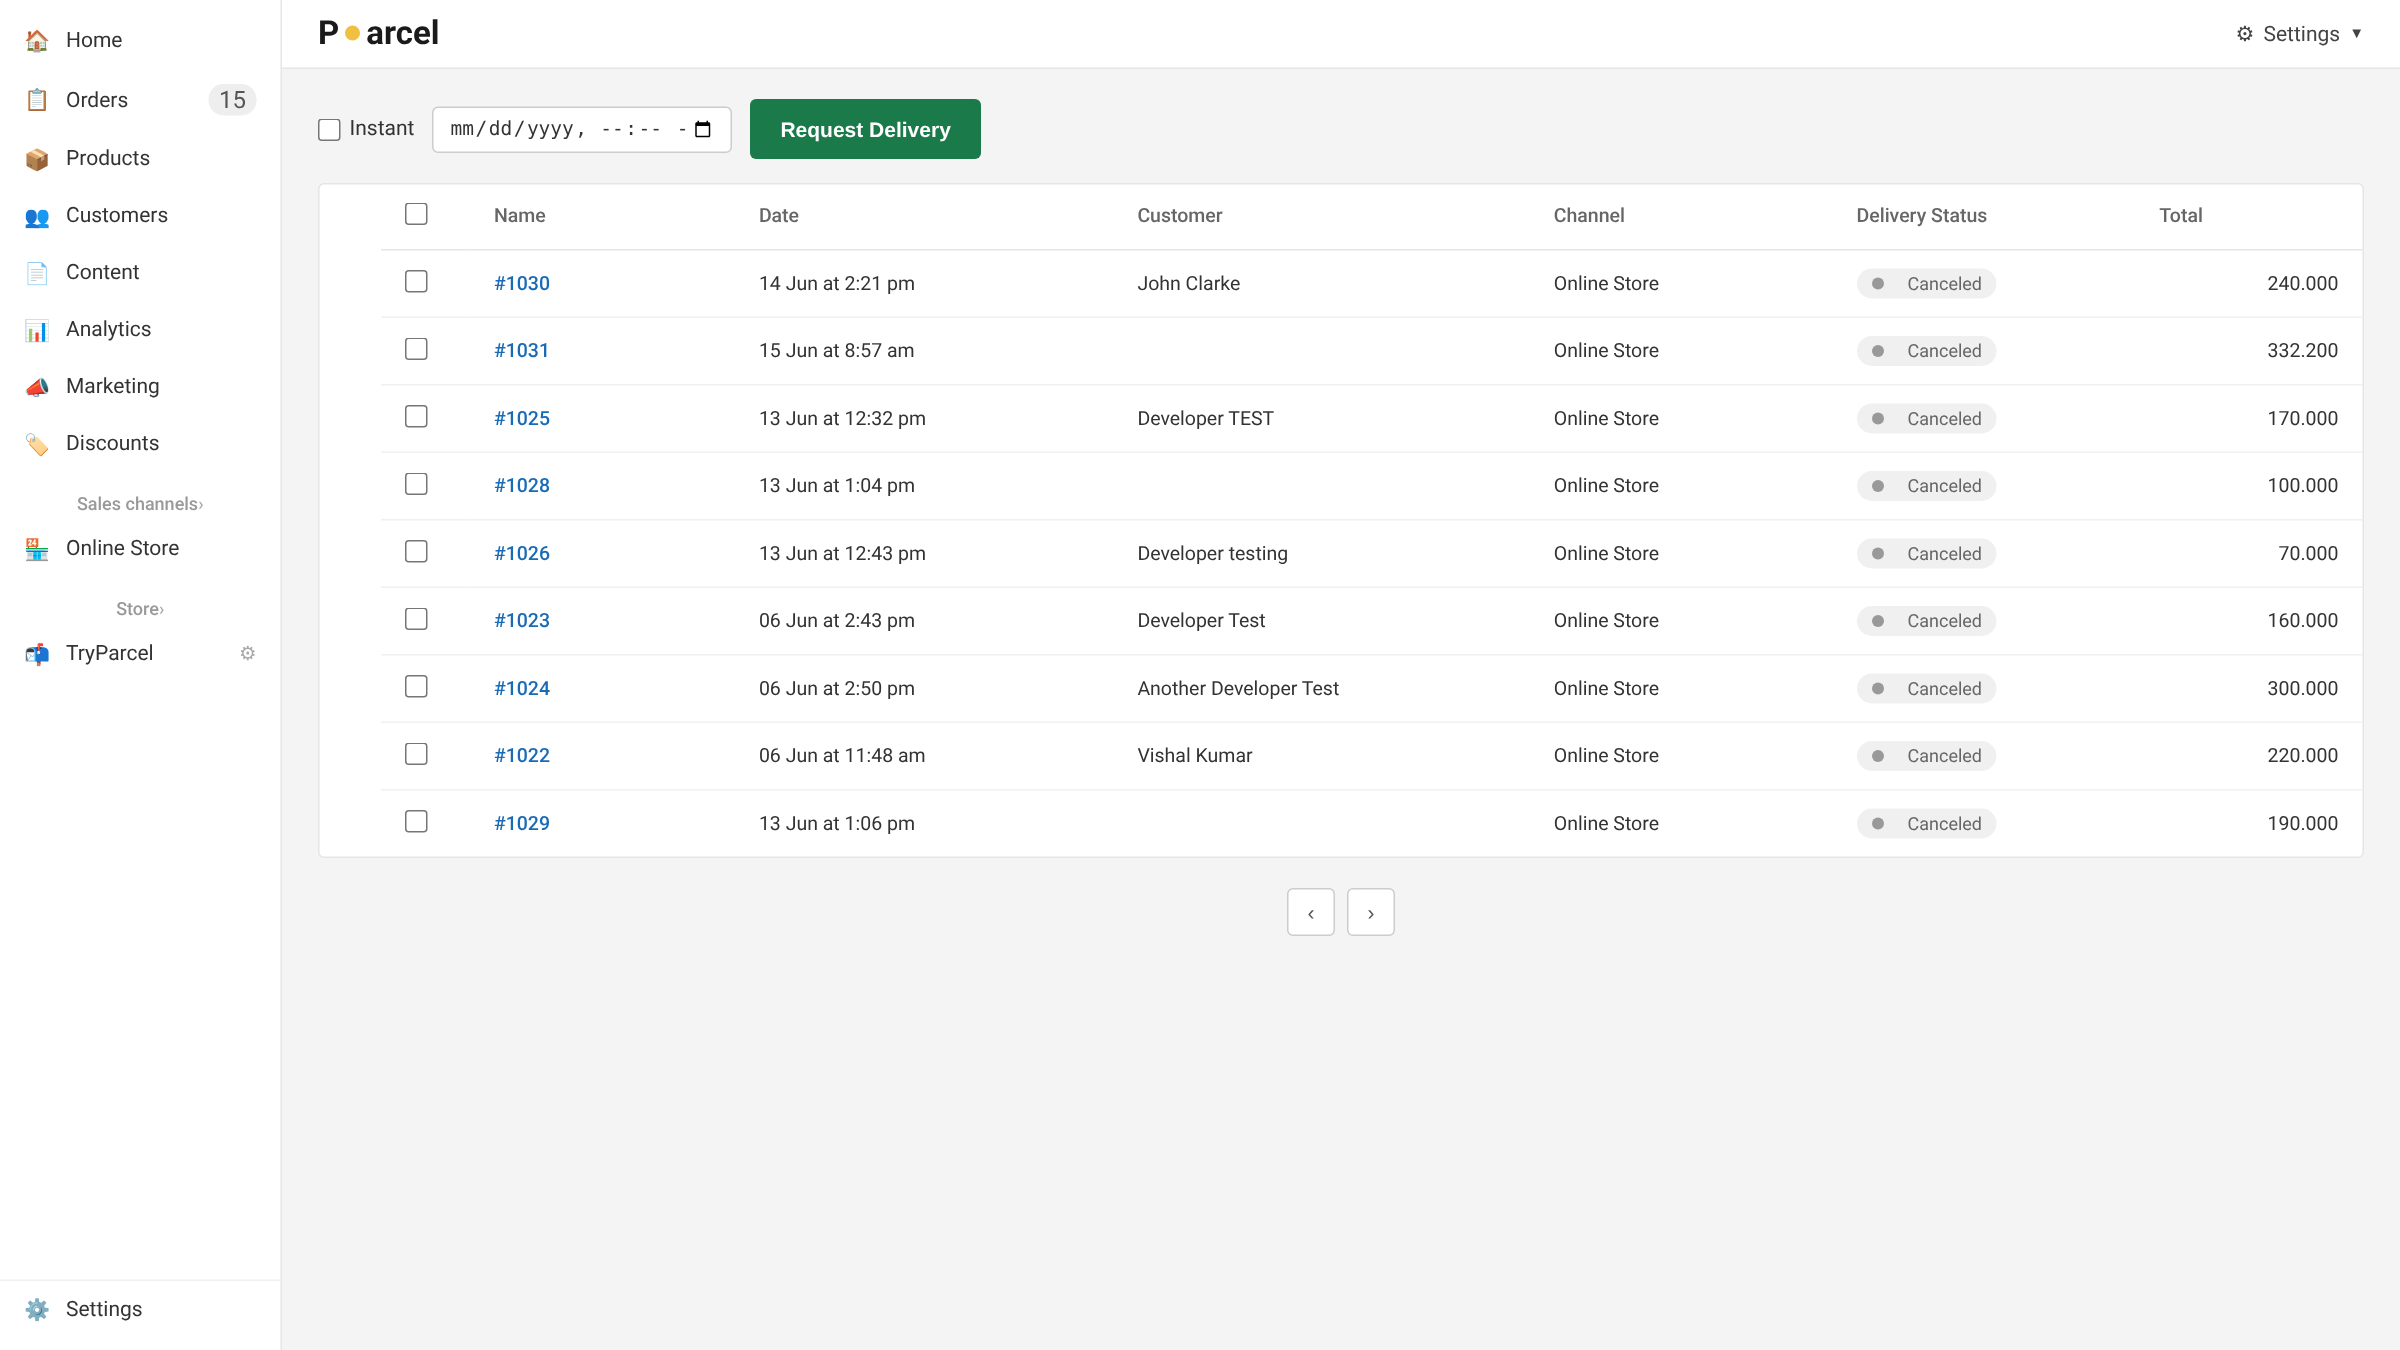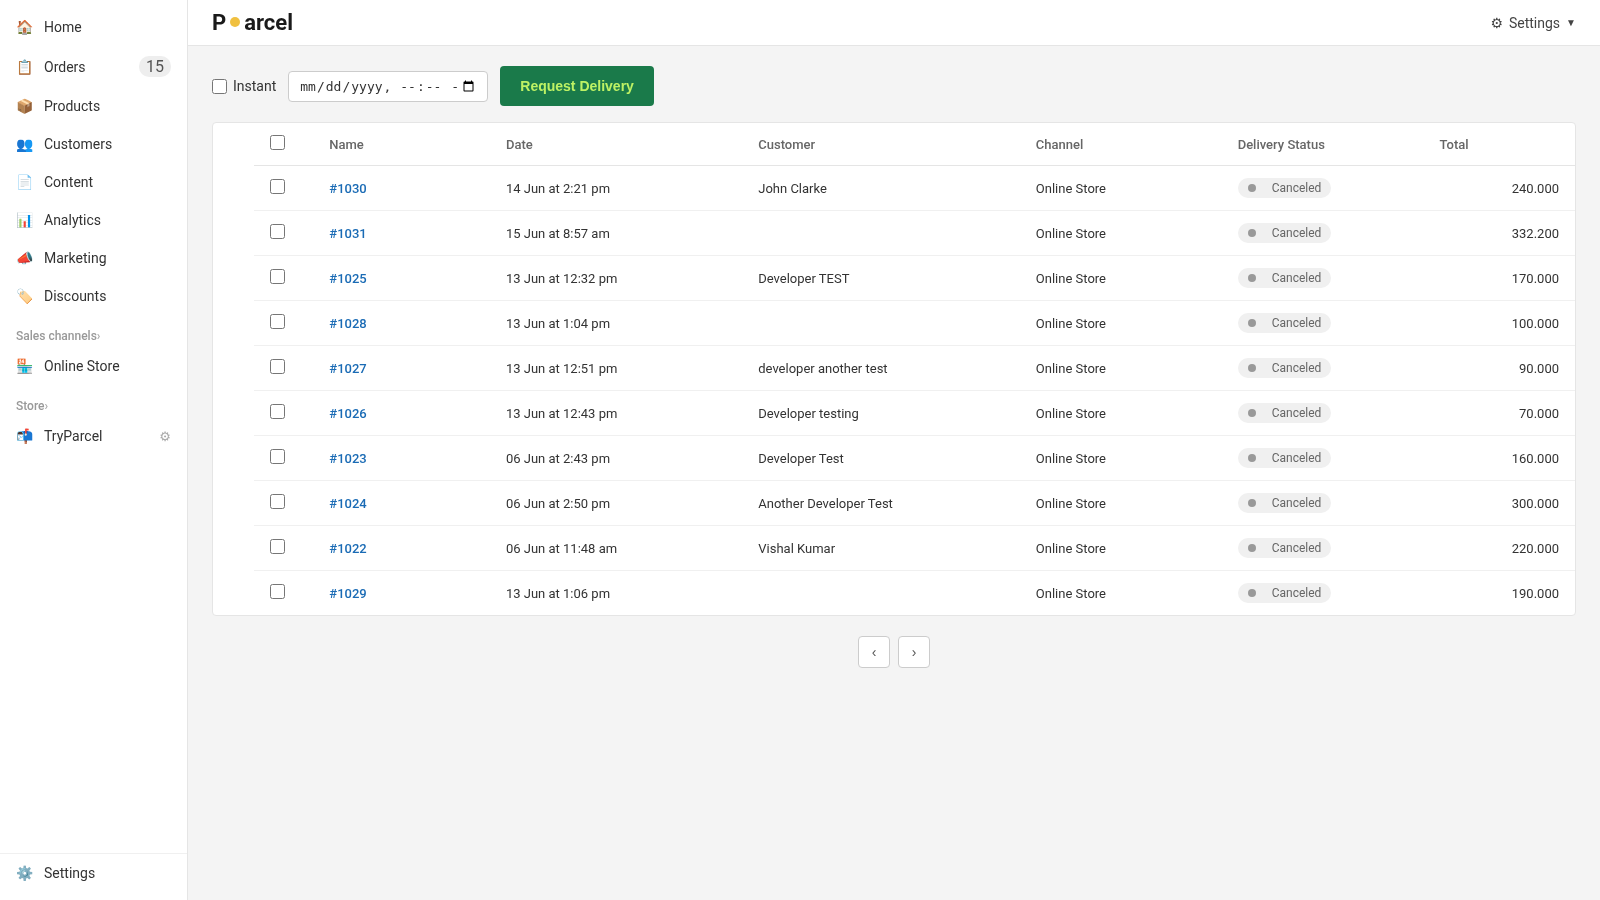--- a/index.html
+++ b/index.html
@@ -3,21 +3,21 @@
   <meta charset="utf-8">
   <style>
     * { box-sizing: border-box; margin: 0; padding: 0; }
     body { font-family: -apple-system, BlinkMacSystemFont, 'Segoe UI', Roboto, sans-serif; background: #f4f4f4; display: flex; height: 100vh; overflow: hidden; font-size: 14px; }
 
     
     .sidebar { width: 188px; background: #fff; border-right: 1px solid #e5e5e5; display: flex; flex-direction: column; height: 100vh; overflow-y: auto; flex-shrink: 0; }
     .sidebar-nav-item { display: flex; align-items: center; gap: 10px; padding: 10px 16px; cursor: pointer; color: #333; font-size: 14px; }
     .sidebar-nav-item .icon { width: 18px; height: 18px; display: flex; align-items: center; justify-content: center; color: #555; flex-shrink: 0; }
     .sidebar-nav-item .badge { margin-left: auto; background: #eee; border-radius: 10px; padding: 1px 7px; font-size: 16px; color: #555; }
-    .sidebar-section-label { padding: 14px 16px 4px; font-size: 12px; color: #999; font-weight: 500; display: flex; align-items: center; justify-content: flex-start; }
+    .sidebar-section-label { padding: 14px 16px 4px; font-size: 12px; color: #999; font-weight: 500; display: flex; align-items: center; justify-content: center; }
     .sidebar-section-label .chevron { color: #aaa; font-size: 12px; }
     .sidebar-bottom { margin-top: auto; padding-bottom: 8px; border-top: 1px solid #f0f0f0; }
 
     
     .main { flex: 1; display: flex; flex-direction: column; overflow: hidden; }
     .header { background: #fff; border-bottom: 1px solid #e5e5e5; padding: 10px 24px; display: flex; align-items: center; justify-content: space-between; }
     .logo { display: flex; align-items: center; gap: 4px; font-size: 22px; font-weight: 700; color: #1a1a1a; }
     .logo-dot { width: 10px; height: 10px; background: #f0c040; border-radius: 50%; display: inline-block; margin-bottom: 2px; }
     .header-right { display: flex; align-items: center; gap: 8px; }
     .settings-link { display: flex; align-items: center; gap: 6px; color: #444; font-size: 14px; cursor: pointer; }
@@ -29,21 +29,21 @@
     .tab-btn { padding: 10px 28px; border: 1px solid #ccc; background: #fff; cursor: pointer; font-size: 14px; color: #333; }
     .tab-btn:first-child { border-radius: 4px 0 0 4px; }
     .tab-btn:last-child { border-radius: 0 4px 4px 0; }
     .tab-btn.active { background: #1a3c34; color: #fff; border-color: #1a3c34; font-weight: 600; }
     .tab-btn + .tab-btn { border-left: none; }
 
     
     .toolbar { display: flex; align-items: center; gap: 12px; margin-bottom: 16px; }
     .instant-check { display: flex; align-items: center; gap: 6px; font-size: 14px; color: #333; }
     .datetime-input { border: 1px solid #ccc; border-radius: 4px; padding: 6px 10px; font-size: 13px; color: #333; background: #fff; width: 200px; }
-    .request-delivery-btn { background: #1a7a4a; color: #bef264; border: none; border-radius: 4px; padding: 12px 20px; font-size: 14px; font-weight: 600; cursor: pointer; }
+    .request-delivery-btn { background: #1a7a4a; color: #ffffff; border: none; border-radius: 4px; padding: 12px 20px; font-size: 14px; font-weight: 600; cursor: pointer; }
     .sync-orders-btn { background: #1a7a4a; color: #fff; border: none; border-radius: 4px; padding: 10px 20px; font-size: 14px; font-weight: 600; cursor: pointer; display: flex; align-items: center; gap: 8px; margin-left: auto; }
 
     
     .table-container { background: #fff; border: 1px solid #e5e5e5; border-radius: 4px; padding-left: 41px; }
     .data-table { width: 100%; border-collapse: collapse; }
     .data-table th { padding: 12px 16px; text-align: left; font-weight: 500; color: #666; font-size: 13px; border-bottom: 1px solid #e5e5e5; }
     .data-table td { padding: 12px 16px; color: #333; font-size: 13px; border-bottom: 1px solid #f0f0f0; }
     .data-table tr:last-child td { border-bottom: none; }
     .order-link { color: #1a6bb5; text-decoration: none; font-weight: 500; }
     .status-badge { display: inline-flex; align-items: center; gap: 16px; background: #f0f0f0; border-radius: 12px; padding: 3px 10px; font-size: 12px; color: #666; }
@@ -250,38 +250,20 @@
           <span>Canceled</span>
         </span>
       </td>
       <td class="col-total">100.000</td>
     </tr>
             <tr>
       <td class="col-check">
         <input type="checkbox" style="">
       </td>
       <td class="col-name">
-        <a href="#" class="order-link">#1027</a>
-      </td>
-      <td class="col-date">13 Jun at 12:51 pm</td>
-      <td class="col-customer">developer another test</td>
-      <td class="col-channel">Online Store</td>
-      <td class="col-status">
-        <span class="status-badge">
-          <span class="status-dot"></span>
-          <span>Canceled</span>
-        </span>
-      </td>
-      <td class="col-total">90.000</td>
-    </tr>
-            <tr>
-      <td class="col-check">
-        <input type="checkbox" style="">
-      </td>
-      <td class="col-name">
         <a href="#" class="order-link">#1026</a>
       </td>
       <td class="col-date">13 Jun at 12:43 pm</td>
       <td class="col-customer">Developer testing</td>
       <td class="col-channel">Online Store</td>
       <td class="col-status">
         <span class="status-badge">
           <span class="status-dot"></span>
           <span>Canceled</span>
         </span>

